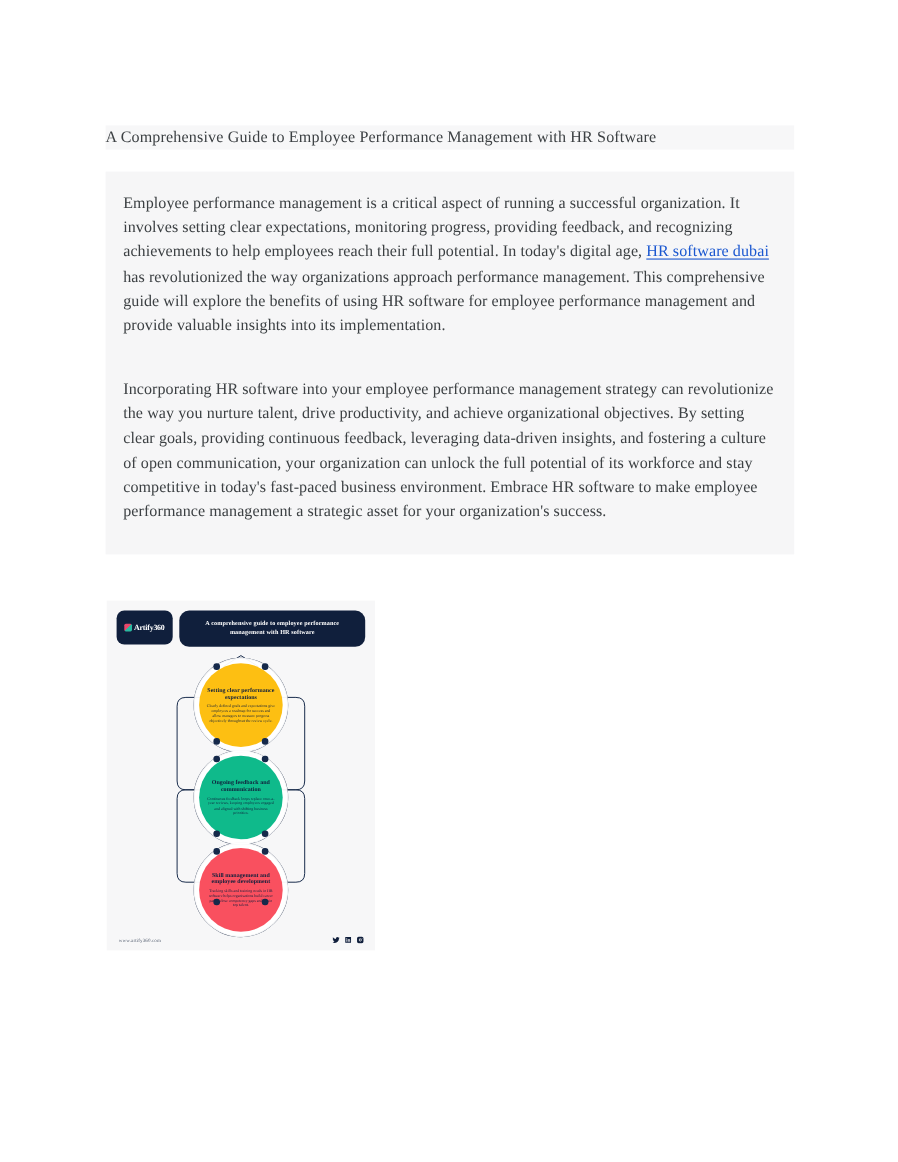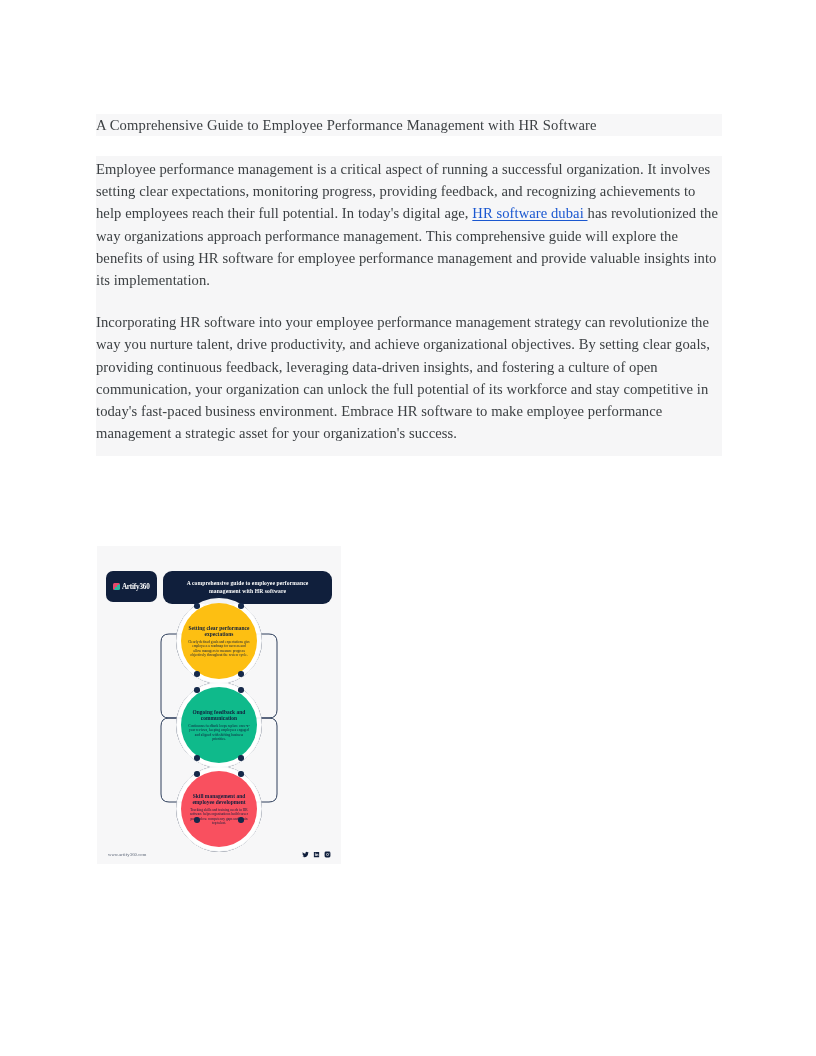--- a/index.html
+++ b/index.html
@@ -41,21 +41,21 @@
     top: 156px;
     width: 626px;
     background: #f6f6f7;
     padding: 0 0 0 0;
   }
 
   .para {
     font-size: 14.6px;
     line-height: 22.2px;
     color: #3c4043;
-    margin: 0;
+    margin: 16px;
     padding: 0;
     letter-spacing: 0.005em;
   }
   .para.p1 { padding-top: 2px; }
   .para.p2 { padding-top: 20px; padding-bottom: 12px; }
 
   .doc-link {
     color: #1a57d0;
     text-decoration: underline;
     text-underline-offset: 2px;
@@ -67,21 +67,21 @@
     left: 97px;
     top: 546px;
     width: 244px;
     height: 318px;
     background: #f7f7f8;
     overflow: hidden;
   }
 
   .ig-header {
     position: absolute;
-    left: 0; top: 16px;
+    left: 0; top: 0;
     width: 244px;
     height: 46px;
   }
 
   .ig-logo {
     position: absolute;
     left: 9px;
     top: 9px;
     width: 51px;
     height: 31px;

